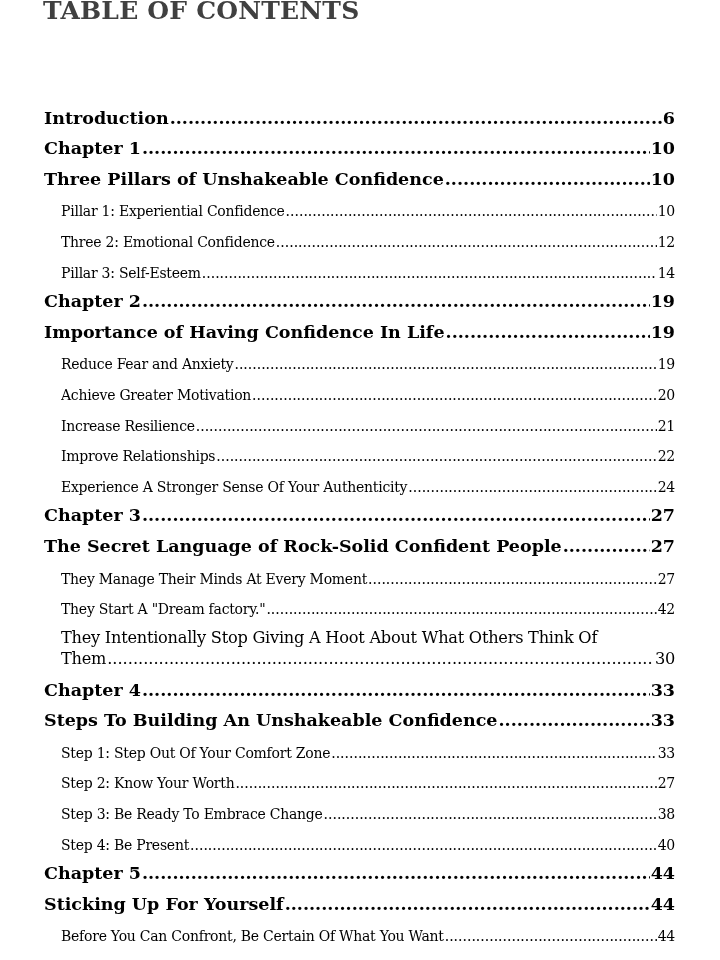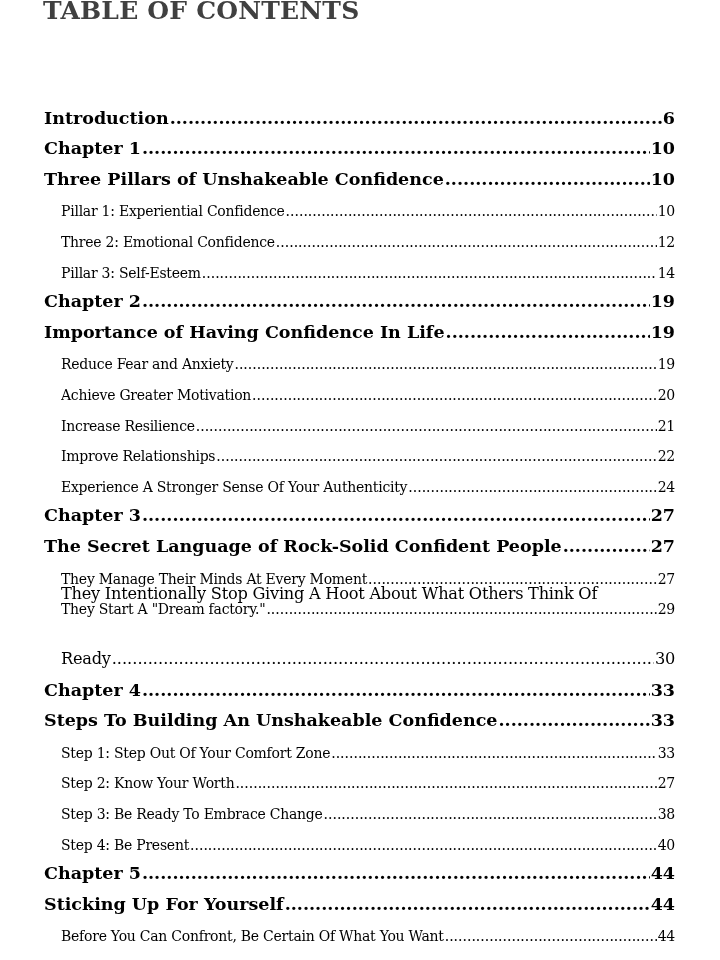--- a/index.html
+++ b/index.html
@@ -58,21 +58,20 @@
   }
   .toc-row.l2 .inner {
     left: 61px;
     font-weight: normal;
     font-size: 14px;
     bottom: 6px;
     letter-spacing: -0.25px;
   }
   .entry-label {
     flex: 0 0 auto;
-    margin-top: 44px;
   }
   .leader {
     flex: 1 1 auto;
     overflow: hidden;
     white-space: nowrap;
     margin: 0 1px;
     letter-spacing: 0;
   }
   .leader::before {
     content: "........................................................................................................................................................................................................................";
@@ -235,29 +234,29 @@
       <span class="entry-label">They Manage Their Minds At Every Moment</span>
       <span class="leader"></span>
       <span class="entry-page">27</span>
     </div>
   </div>
 
   <div class="toc-row l2">
     <div class="inner">
       <span class="entry-label">They Start A "Dream factory."</span>
       <span class="leader"></span>
-      <span class="entry-page">29</span>
+      <span class="entry-page">42</span>
     </div>
   </div>
 
   <div class="toc-row l2 tall">
     <div class="wrap">
       <span class="line1">They Intentionally Stop Giving A Hoot About What Others Think Of</span>
       <span class="line2">
-        <span class="entry-label">Ready</span>
+        <span class="entry-label">Them</span>
         <span class="leader"></span>
         <span class="entry-page">30</span>
       </span>
     </div>
   </div>
 
   <div class="toc-row l1">
     <div class="inner">
       <span class="entry-label">Chapter 4</span>
       <span class="leader"></span>

